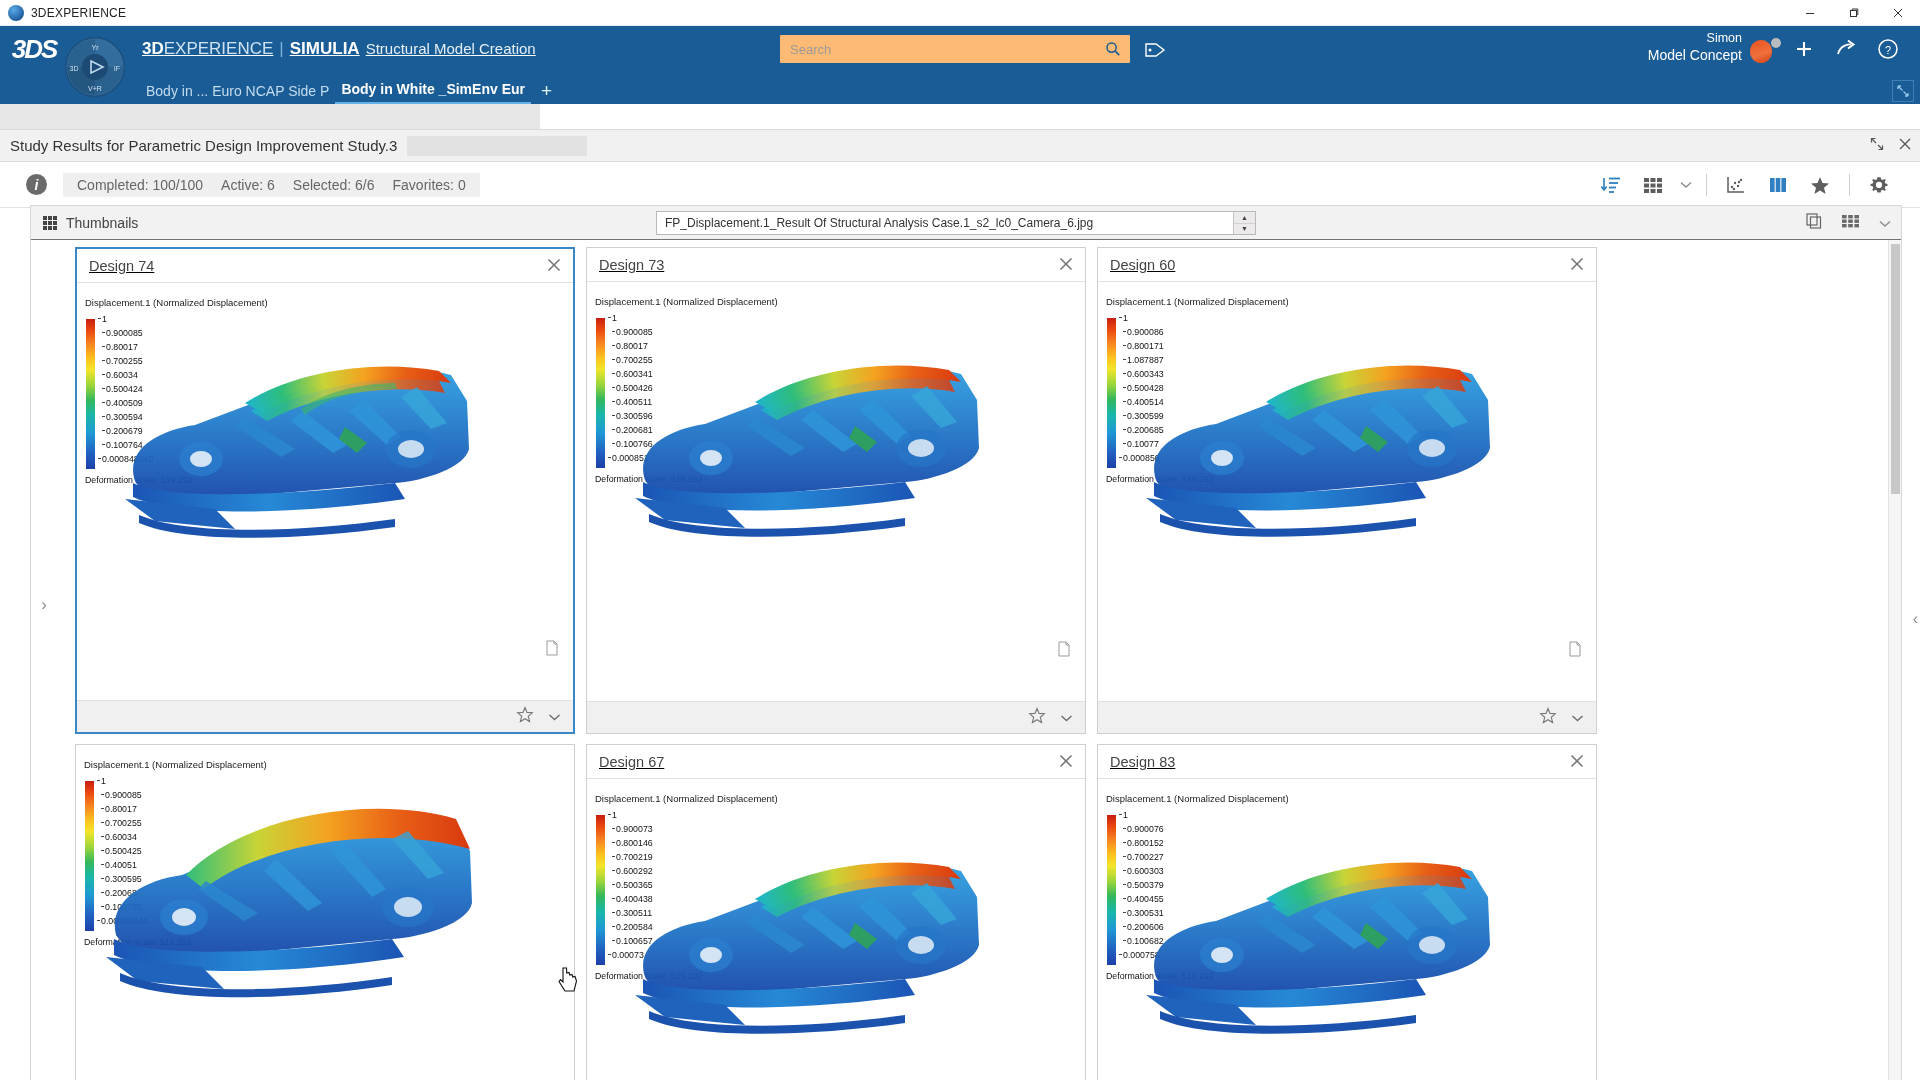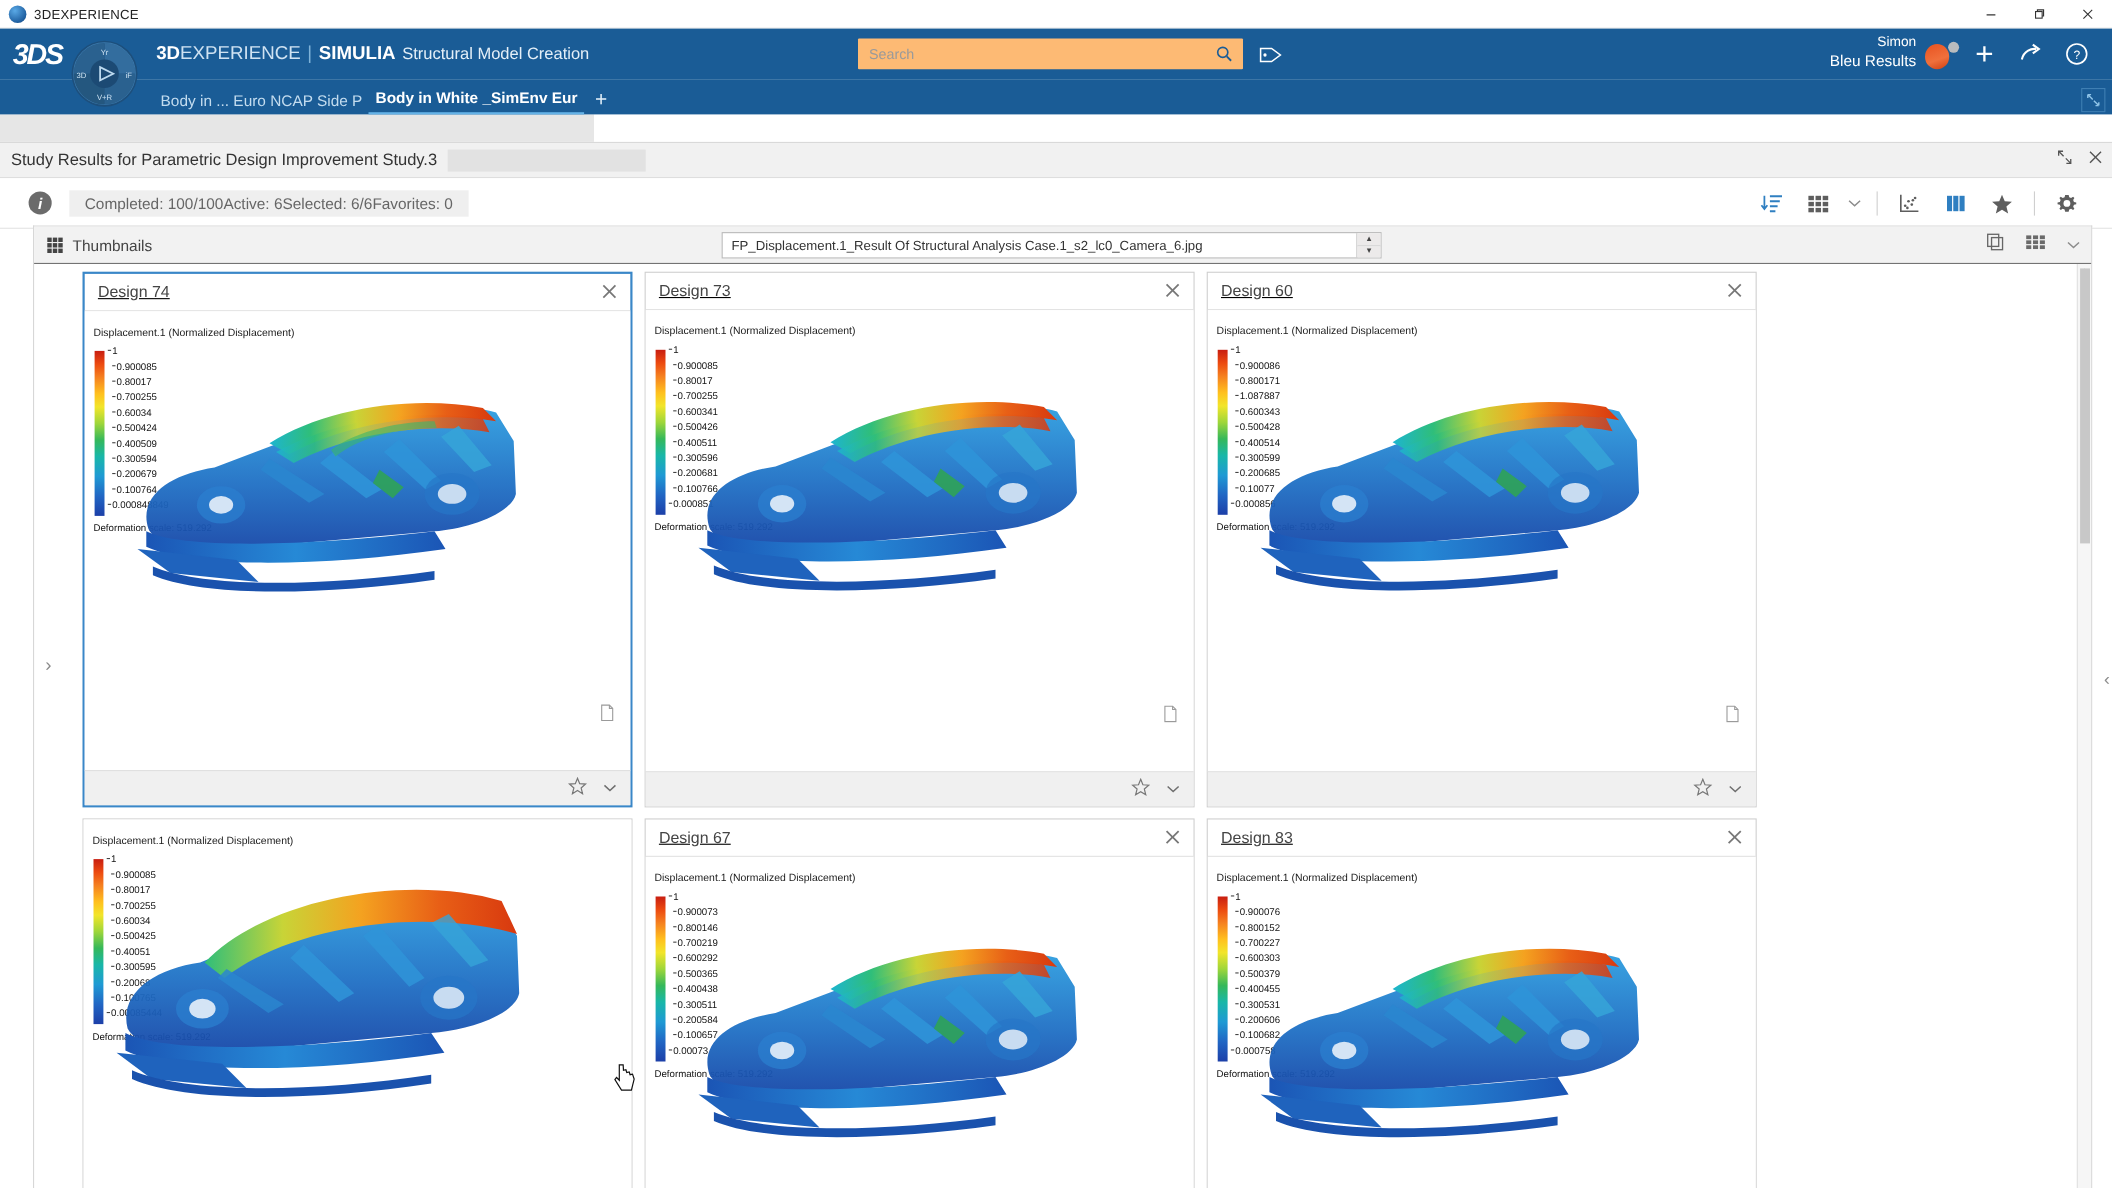--- a/index.html
+++ b/index.html
@@ -31,21 +31,21 @@
     height: 46px; background: #1a5c96; display: flex; align-items: center;
     position: relative;
   }
   .ds-logo {
     width: 62px; display: flex; align-items: center; justify-content: center;
     color: #ffffff; font-size: 26px; font-weight: bold; font-style: italic;
     letter-spacing: -2px; padding-left: 6px;
   }
   .compass-wrap { position: absolute; left: 60px; top: 6px; width: 70px; height: 70px; z-index: 30; }
   .brand {
-    margin-left: 80px; color: #ffffff; font-size: 17px; white-space: nowrap;
+    margin-left: 80px; color: #ffffff; font-size: 17px; white-space: nowrap; text-decoration: underline;
   }
   .brand b { font-weight: bold; }
   .brand .light { color: #cfe2f2; font-weight: normal; }
   .brand .sep { color: #7fb3d9; margin: 0 6px; font-weight: 300; }
   .brand .sub { color: #e4eff8; font-size: 15px; margin-left: 6px; }
   .search-wrap {
     position: absolute; left: 780px; top: 9px; width: 350px; height: 28px;
     background: #fdba74; display: flex; align-items: center; border-radius: 1px;
   }
   .search-wrap input {
@@ -113,21 +113,21 @@
     height: 46px; background: #ffffff; display: flex; align-items: center;
     padding-left: 26px; position: relative; border-bottom: 1px solid #e3e3e3;
   }
   .info-icon {
     width: 21px; height: 21px; border-radius: 50%; background: #6b6b6b; color: #fff;
     font-size: 14px; font-weight: bold; font-style: italic;
     display: flex; align-items: center; justify-content: center; flex: none;
   }
   .stats {
     margin-left: 16px; background: #efefef; height: 24px; display: flex; align-items: center;
-    padding: 0 14px; font-size: 14px; color: #666;
+    padding: 0 14px; gap: 18px; font-size: 14px; color: #666;
   }
   .toolbar-right {
     position: absolute; right: 20px; display: flex; align-items: center; gap: 0;
   }
   .tb-btn {
     width: 42px; height: 34px; display: flex; align-items: center; justify-content: center;
   }
   .tb-sep { width: 1px; height: 22px; background: #cfcfcf; margin: 0 8px; }
   
   .thumb-panel { position: absolute; left: 30px; top: 205px; right: 18px; bottom: 0;
@@ -286,21 +286,21 @@
 
   <div class="tag-btn">
     <svg width="22" height="20" viewBox="0 0 22 20">
       <path d="M2 4 L12 4 L20 10 L12 16 L2 16 Z" fill="none" stroke="#ffffff" stroke-width="1.4"></path>
       <circle cx="6" cy="10" r="1.5" fill="#ffffff"></circle>
     </svg>
   </div>
 
   <div class="user-block">
     <div class="u1">Simon</div>
-    <div class="u2">Bleu Results</div>
+    <div class="u2">Model Concept</div>
   </div>
   <div class="avatar-wrap">
     <div class="avatar"></div>
     <div class="avatar-badge"></div>
   </div>
 
   <div class="hdr-icon" style="right:102px;">
     <svg width="20" height="20" viewBox="0 0 20 20">
       <line x1="10" y1="3" x2="10" y2="17" stroke="#fff" stroke-width="2.1"></line>
       <line x1="3" y1="10" x2="17" y2="10" stroke="#fff" stroke-width="2.1"></line>

